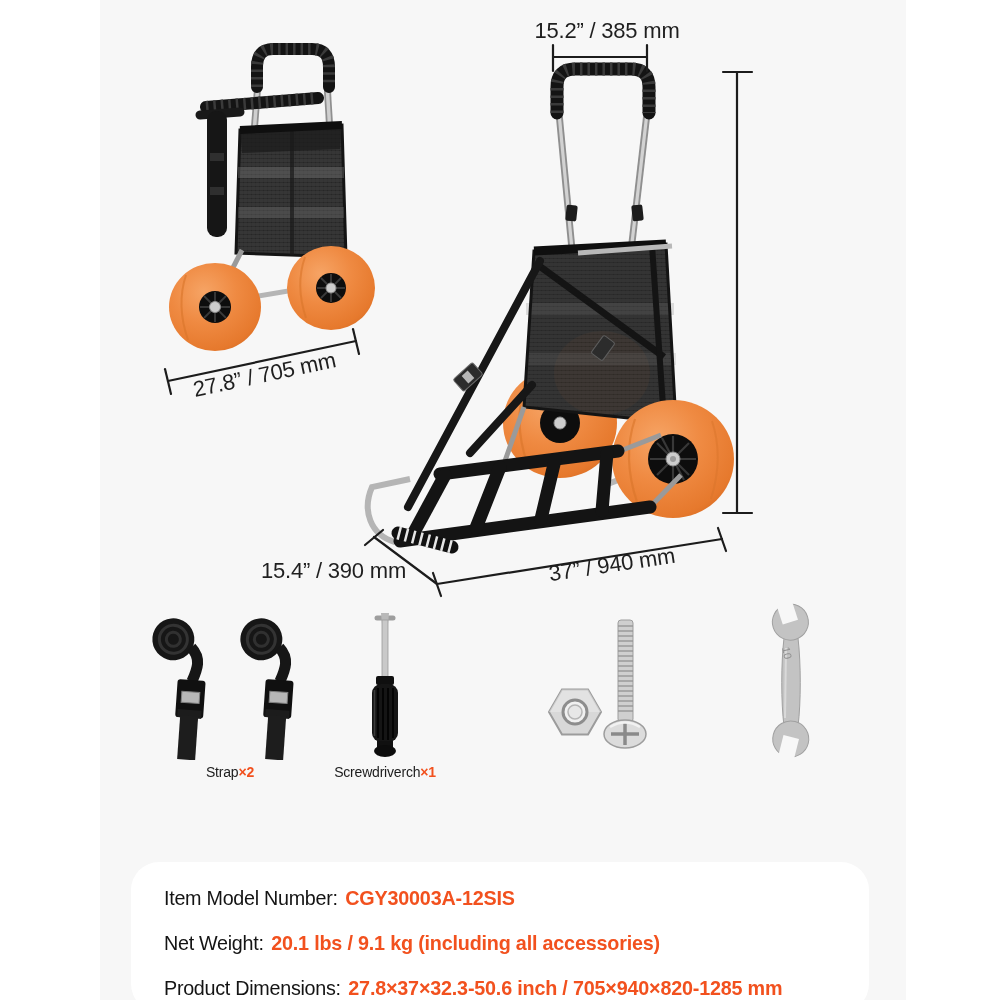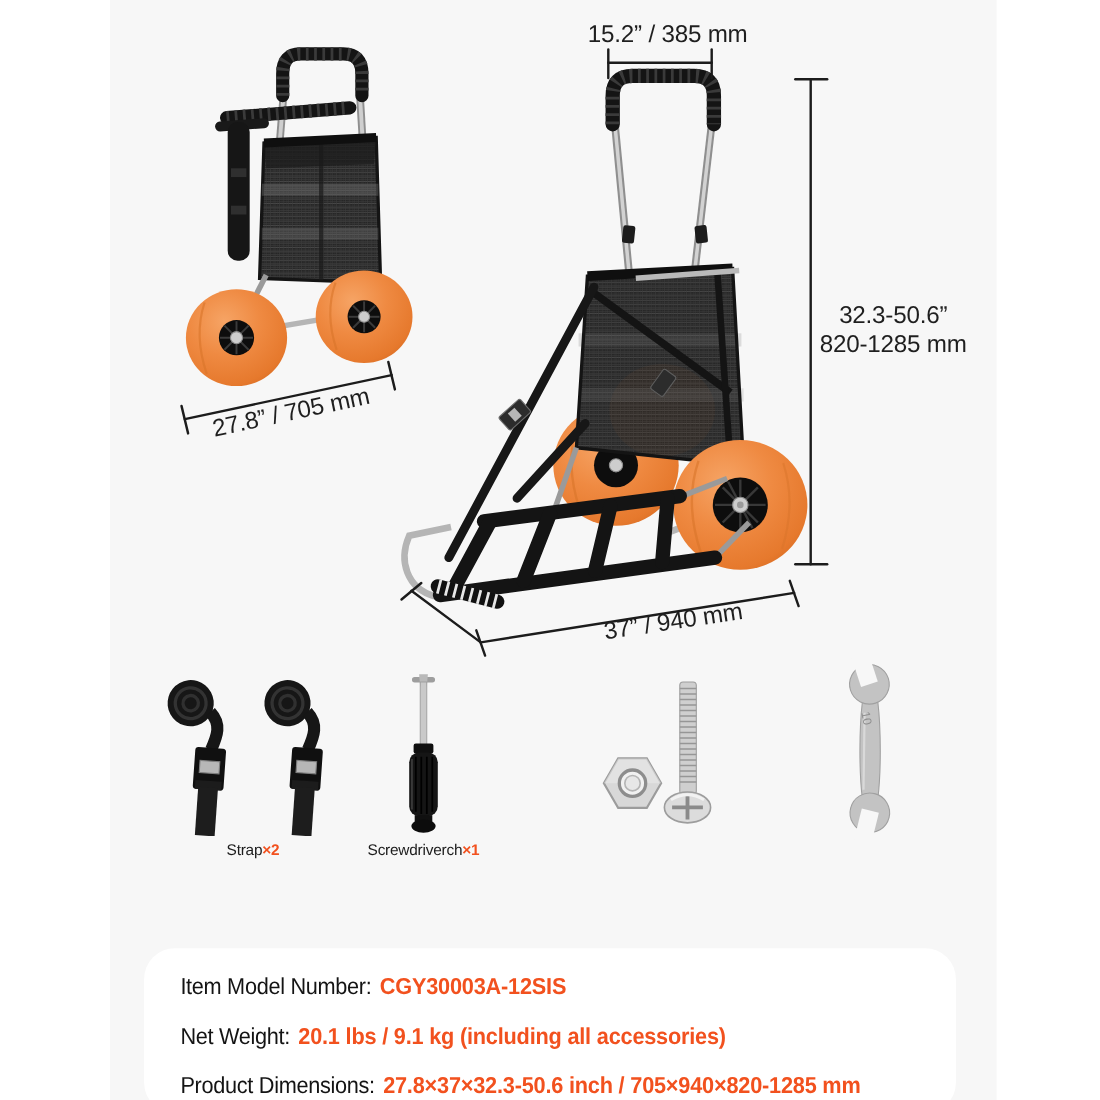--- a/index.html
+++ b/index.html
@@ -213,25 +213,22 @@
       <line x1="374" y1="537" x2="437" y2="584"></line>
       <line x1="365" y1="545" x2="383" y2="530"></line>
 
       <line x1="168" y1="381" x2="356" y2="341"></line>
       <line x1="165" y1="369" x2="171" y2="394"></line>
       <line x1="353" y1="329" x2="359" y2="354"></line>
     </g>
   </svg>
 
   <div class="dim" style="left:507px;top:18px;width:200px;">15.2” / 385 mm</div>
-  <div class="dim" style="left:727px;top:274px;width:170px;">
-    <div>32.3-50.6”</div>
-    <div>820-1285 mm</div>
-  </div>
   <div class="dim rot-neg12" style="left:182px;top:362px;width:165px;">27.8” / 705 mm</div>
+  <div class="dim" style="left:246px;top:558px;width:175px;">15.4” / 390 mm</div>
   <div class="dim rot-neg8" style="left:527px;top:552px;width:170px;">37” / 940 mm</div>
 
   <svg class="abs" style="left:148px;top:608px;" width="175" height="152" viewBox="0 0 175 152">
     <g id="strapg" transform="rotate(-6 40 75)">
       <circle cx="30" cy="30" r="21" fill="#161616"></circle>
       <circle cx="30" cy="30" r="14" fill="none" stroke="#333333" stroke-width="3"></circle>
       <circle cx="30" cy="30" r="7" fill="none" stroke="#303030" stroke-width="3"></circle>
       <path d="M47,40 C56,52 51,62 44,74" stroke="#161616" stroke-width="11" fill="none"></path>
       <g transform="rotate(10 40 95)">
         <rect x="26" y="72" width="28" height="38" rx="3" fill="#101010"></rect>

